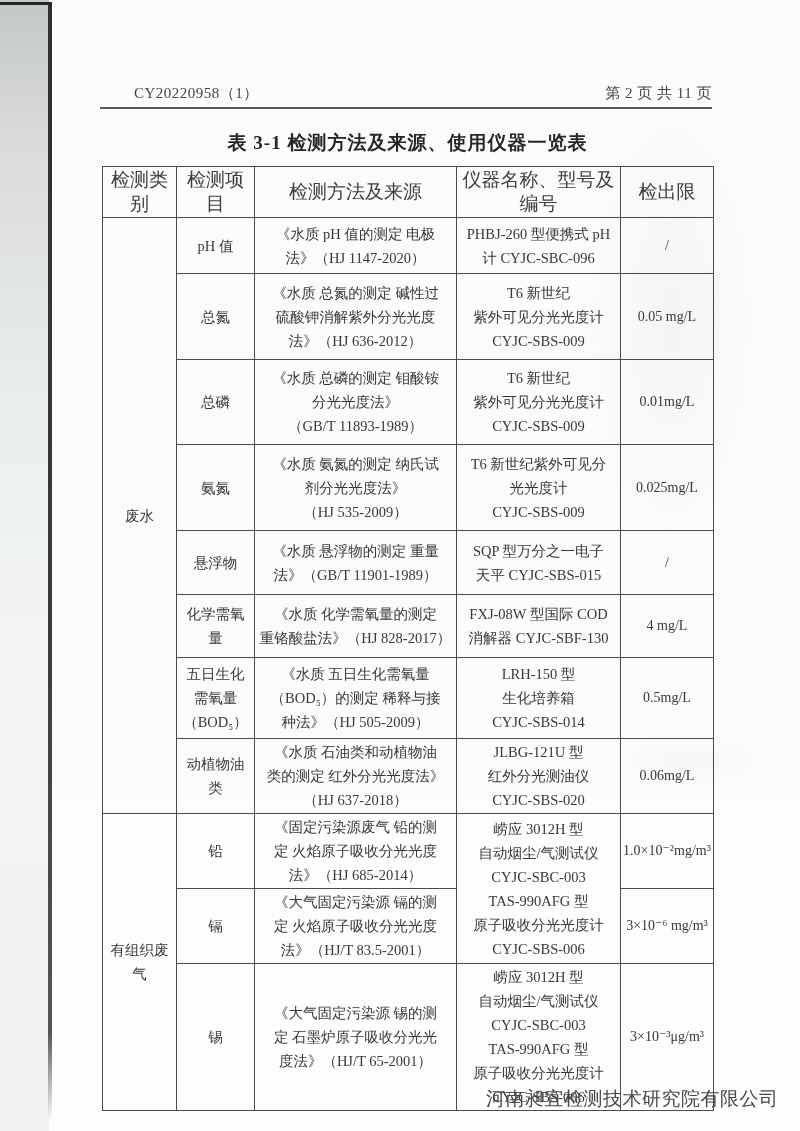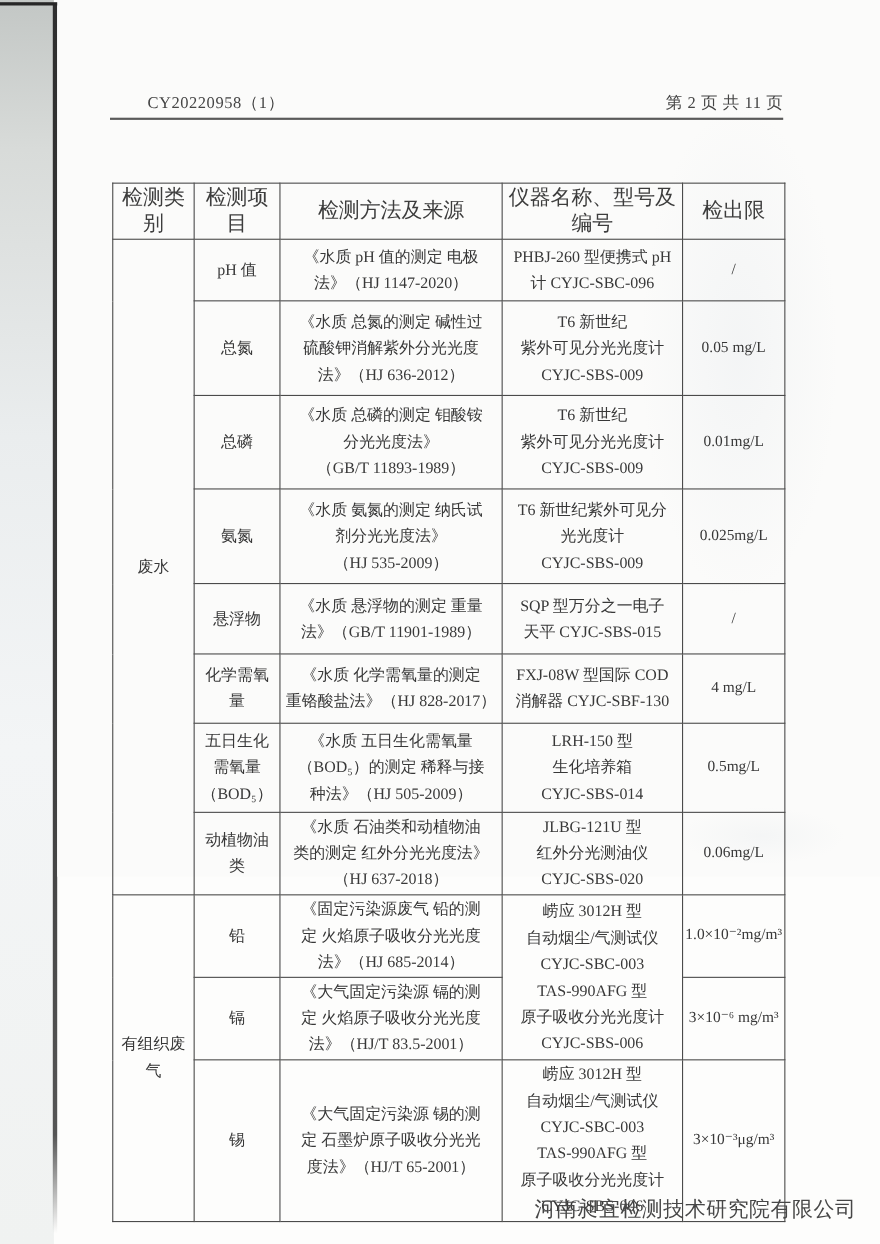--- a/index.html
+++ b/index.html
@@ -75,20 +75,21 @@
   <div class="top-line"></div>
 
   <div class="sheet">
 
     <div class="page-header">
       <span>CY20220958（1）</span>
       <span>第 2 页 共 11 页</span>
     </div>
     <div class="header-rule"></div>
 
+    <div class="doc-title">表 3-1 检测方法及来源、使用仪器一览表</div>
 
     <table class="tbl">
       <colgroup>
         <col style="width:74px">
           <col style="width:78px">
           <col style="width:202px">
           <col style="width:164px">
           <col style="width:93px">
       </colgroup>
       <thead>

